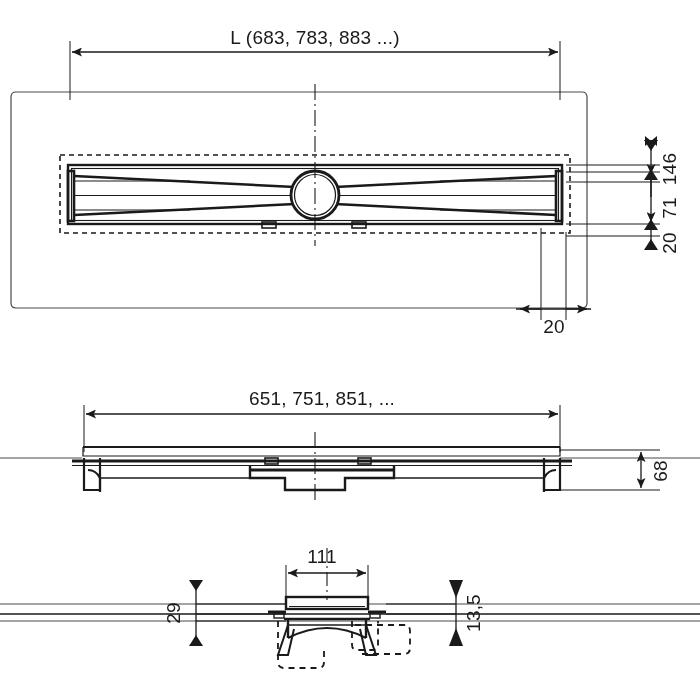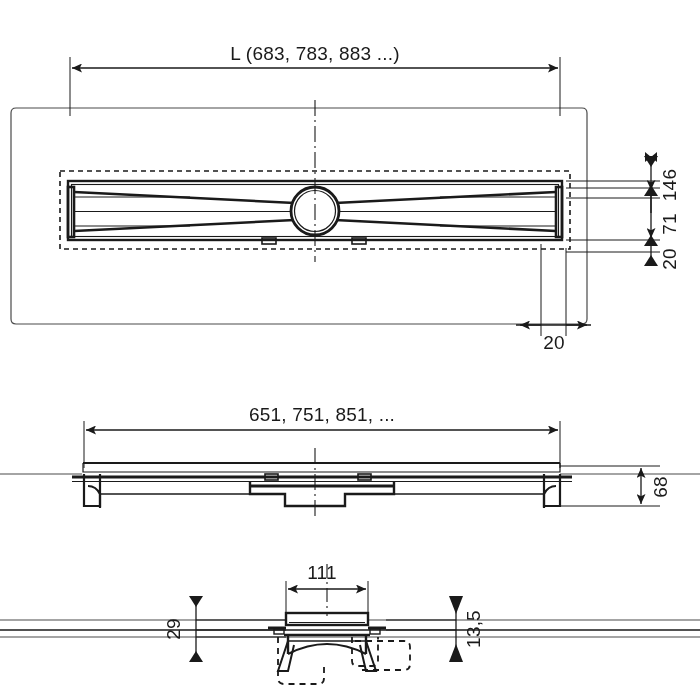--- a/index.html
+++ b/index.html
@@ -4,21 +4,21 @@
 <title>Technical Drawing</title>
 <style>
   html,body{margin:0;padding:0;background:#ffffff;}
   body{
     width:700px;height:700px;
     font-family:"Liberation Sans","DejaVu Sans",sans-serif;
     overflow:hidden;
     position:relative;
   }
   #drawing-root{
-    position:absolute;left:0;top:16px;
+    position:absolute;left:0;top:0;
     width:700px;height:656px;
   }
   svg{display:block;}
   .dim-text{
     font-family:"Liberation Sans","DejaVu Sans",sans-serif;
     font-size:19px;
     fill:#1a1a1a;
     letter-spacing:0.2px;
   }
 </style>

